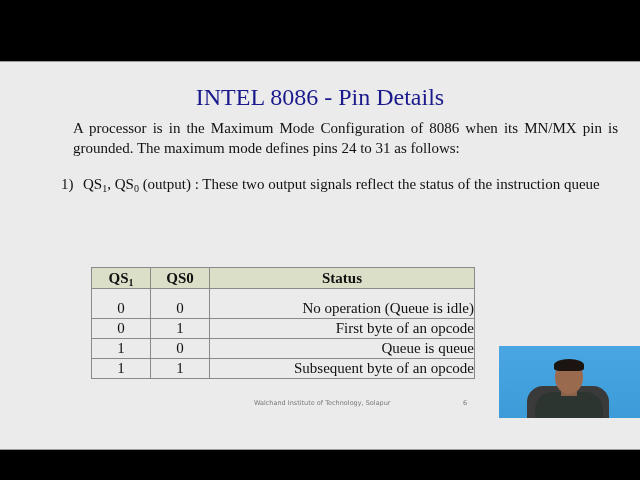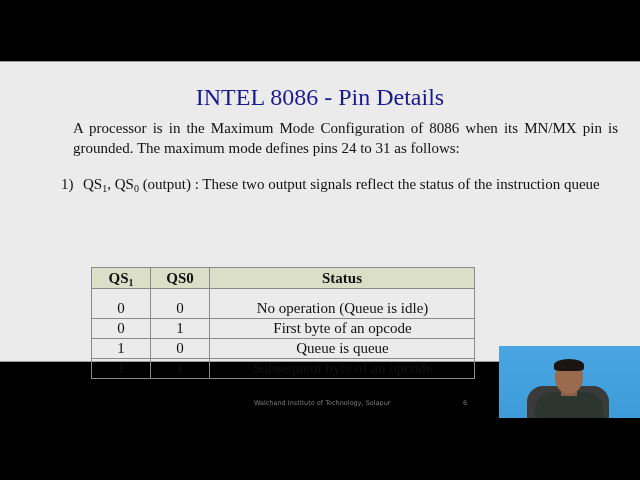--- a/index.html
+++ b/index.html
@@ -1,21 +1,21 @@
 <!DOCTYPE html>
 <html><head>
   <meta charset="utf-8">
   <style>
     html, body { margin: 0; padding: 0; }
     body {
       width: 640px; height: 480px; background: #000; position: relative; overflow: hidden;
       font-family: "Liberation Serif", "DejaVu Serif", serif;
     }
     .slide {
-      position: absolute; left: 0; top: 61px; width: 640px; height: 301px;
+      position: absolute; left: 0; top: 61px; width: 640px; height: 389px;
       background: #ebebeb;
       border-top: 1px solid #9a9a9a;
       border-bottom: 1px solid #9a9a9a;
       box-sizing: border-box;
     }
     .title {
       position: absolute; left: 0; width: 640px; top: 20px; text-align: center;
       color: #1a1a8c; font-size: 24px; line-height: 30px;
     }
     .intro {
@@ -38,21 +38,21 @@
       border-collapse: collapse; font-size: 15px; color: #111; margin-left: 16px;
     }
     table.qtable th, table.qtable td {
       border: 1px solid #8a8a8a; padding: 0; line-height: 19px;
     }
     table.qtable th {
       background: #dcdfc8; font-weight: bold; height: 20px; text-align: center;
     }
     table.qtable th sub { font-size: 10px; vertical-align: -3px; line-height: 0; }
     table.qtable td.c { text-align: center; }
-    table.qtable td.s { text-align: center; padding-left: 1px; }
+    table.qtable td.s { text-align: right; padding-left: 1px; }
     table.qtable tr.first td { padding-top: 10px; }
     table.qtable col.c1 { width: 59px; }
     table.qtable col.c2 { width: 59px; }
     .footer {
       position: absolute; left: 254px; top: 337px;
       font-family: "DejaVu Sans", sans-serif; font-size: 6.5px; color: #7a7a7a;
     }
     .pagenum {
       position: absolute; left: 463px; top: 337px;
       font-family: "DejaVu Sans", sans-serif; font-size: 6.5px; color: #7a7a7a;

